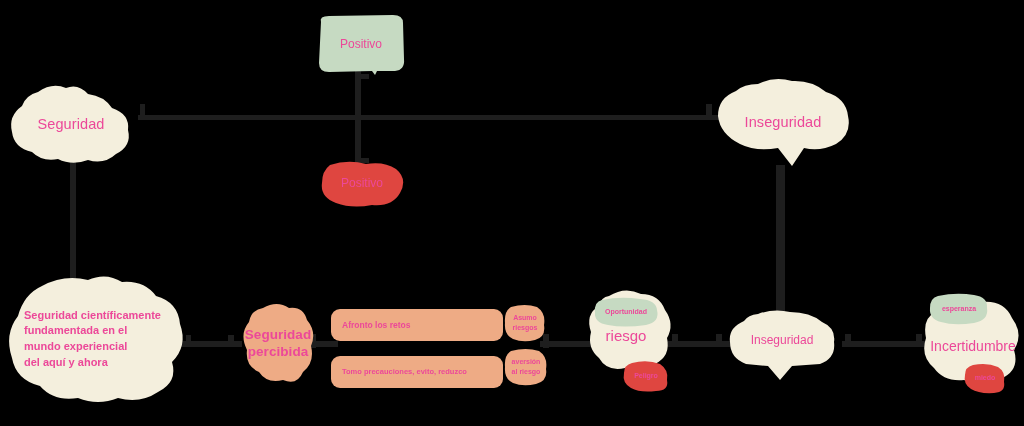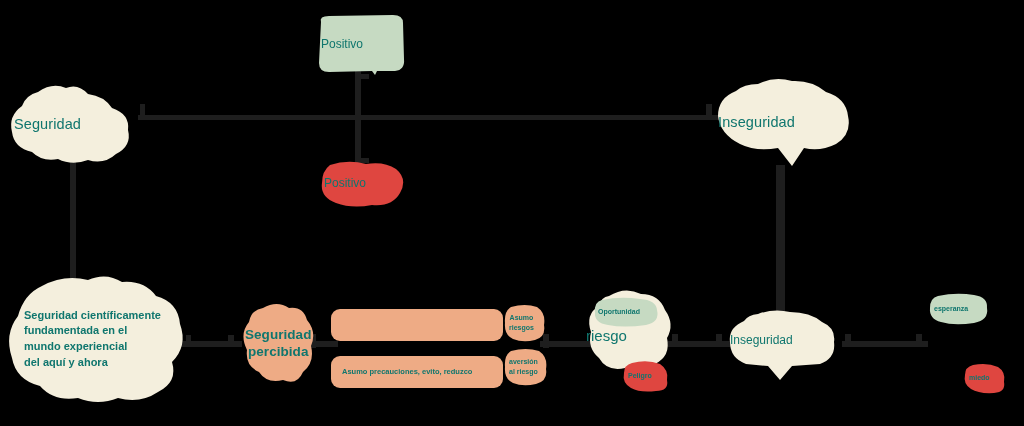--- a/index.html
+++ b/index.html
@@ -23,23 +23,23 @@
   }
   .nub {
     position: absolute;
     background: #1e1e1e;
   }
   
   .node {
     position: absolute;
     display: flex;
     align-items: center;
-    justify-content: flex-start;
+    justify-content: center;
     text-align: center;
-    color: #0f766e;
+    color: #ec4899;
     line-height: 1.28;
   }
   .node > svg {
     position: absolute;
     inset: 0;
     width: 100%;
     height: 100%;
     display: block;
   }
   .node .lbl {
@@ -150,27 +150,28 @@
                Q12 10 24 8 Z" fill="#eeab85"></path>
     </svg>
     <span class="lbl t-md">Seguridad
 percibida</span>
   </div>
 
   <div class="node box" style="left:330px; top:308px; width:174px; height:34px;">
     <svg viewBox="0 0 174 34" preserveAspectRatio="none">
       <rect x="1" y="1" width="172" height="32" rx="9" fill="#eeab85"></rect>
     </svg>
+    <span class="lbl t-xs">Afronto los retos</span>
   </div>
 
   <div class="node box" style="left:330px; top:355px; width:174px; height:34px;">
     <svg viewBox="0 0 174 34" preserveAspectRatio="none">
       <rect x="1" y="1" width="172" height="32" rx="9" fill="#eeab85"></rect>
     </svg>
-    <span class="lbl t-xxs">Asumo precauciones, evito, reduzco</span>
+    <span class="lbl t-xxs">Tomo precauciones, evito, reduzco</span>
   </div>
 
   <div class="node" style="left:503px; top:303px; width:44px; height:40px;">
     <svg viewBox="0 0 44 40" preserveAspectRatio="none">
       <path d="M8 4 Q22 0 34 4 Q43 10 41 22 Q43 34 32 37 Q20 40 10 36
                Q1 32 2 20 Q1 8 8 4 Z" fill="#eeab85"></path>
     </svg>
     <span class="lbl t-tiny" style="line-height:1.5;">Asumo
 riesgos</span>
   </div>
@@ -211,20 +212,28 @@
 
   <div class="node" style="left:724px; top:308px; width:116px; height:74px;">
     <svg viewBox="0 0 116 74" preserveAspectRatio="none">
       <path d="M34 6 Q50 0 66 4 Q86 4 98 14 Q112 20 110 34 Q112 50 96 56
                L68 58 L56 72 L44 58 L22 56 Q6 50 6 34 Q4 20 20 13
                Q24 7 34 6 Z" fill="#f4efdd"></path>
     </svg>
     <span class="lbl t-sm" style="transform:translateY(-4px);">Inseguridad</span>
   </div>
 
+  <div class="node" style="left:918px; top:292px; width:106px; height:100px;">
+    <svg viewBox="0 0 106 100" preserveAspectRatio="none">
+      <path d="M24 14 Q44 2 64 10 Q86 8 94 26 Q106 42 96 58 Q102 78 84 86
+               Q64 96 46 88 Q26 90 16 76 Q2 64 8 46 Q4 26 18 20
+               Q18 15 24 14 Z" fill="#f4efdd"></path>
+    </svg>
+    <span class="lbl t-incert" style="transform:translate(2px,5px);">Incertidumbre</span>
+  </div>
 
   <div class="node" style="left:928px; top:292px; width:62px; height:34px;">
     <svg viewBox="0 0 62 34" preserveAspectRatio="none">
       <path d="M10 4 Q28 0 46 3 Q60 5 59 16 Q61 28 46 31 Q26 34 13 30
                Q1 27 2 16 Q2 6 10 4 Z" fill="#c6dac2"></path>
     </svg>
     <span class="lbl t-tiny">esperanza</span>
   </div>
 
   <div class="node" style="left:963px; top:362px; width:44px; height:32px;">

